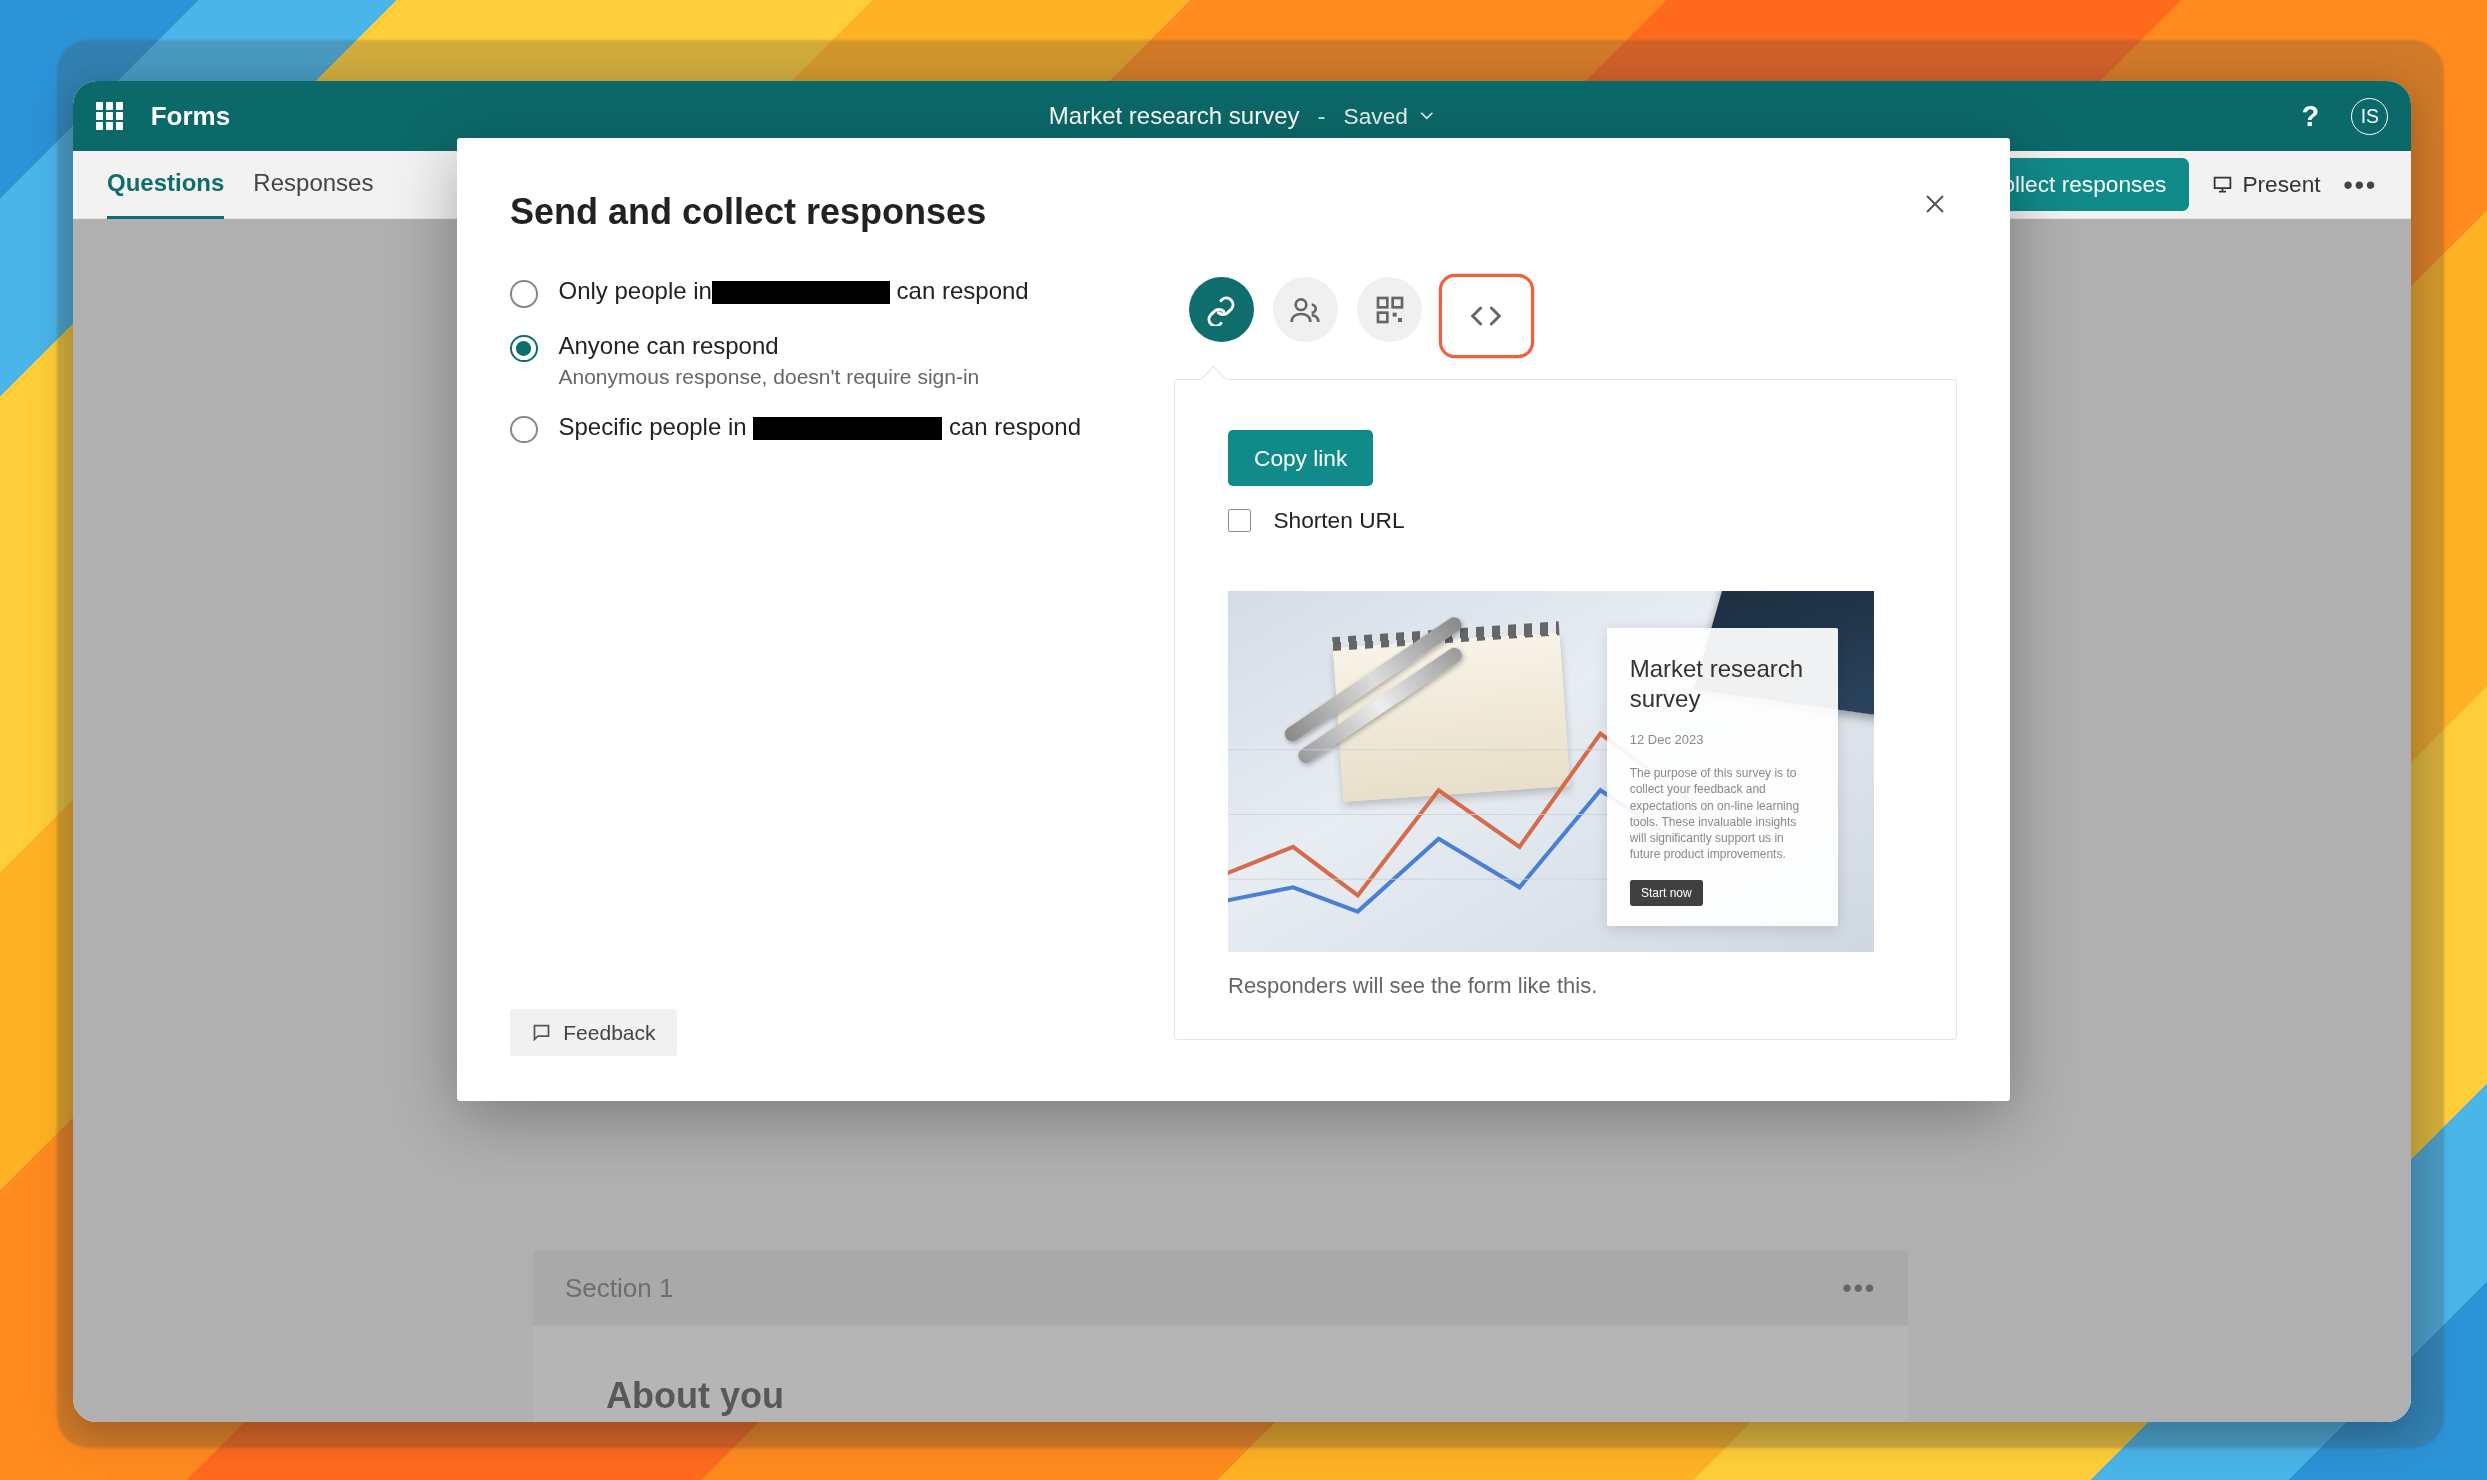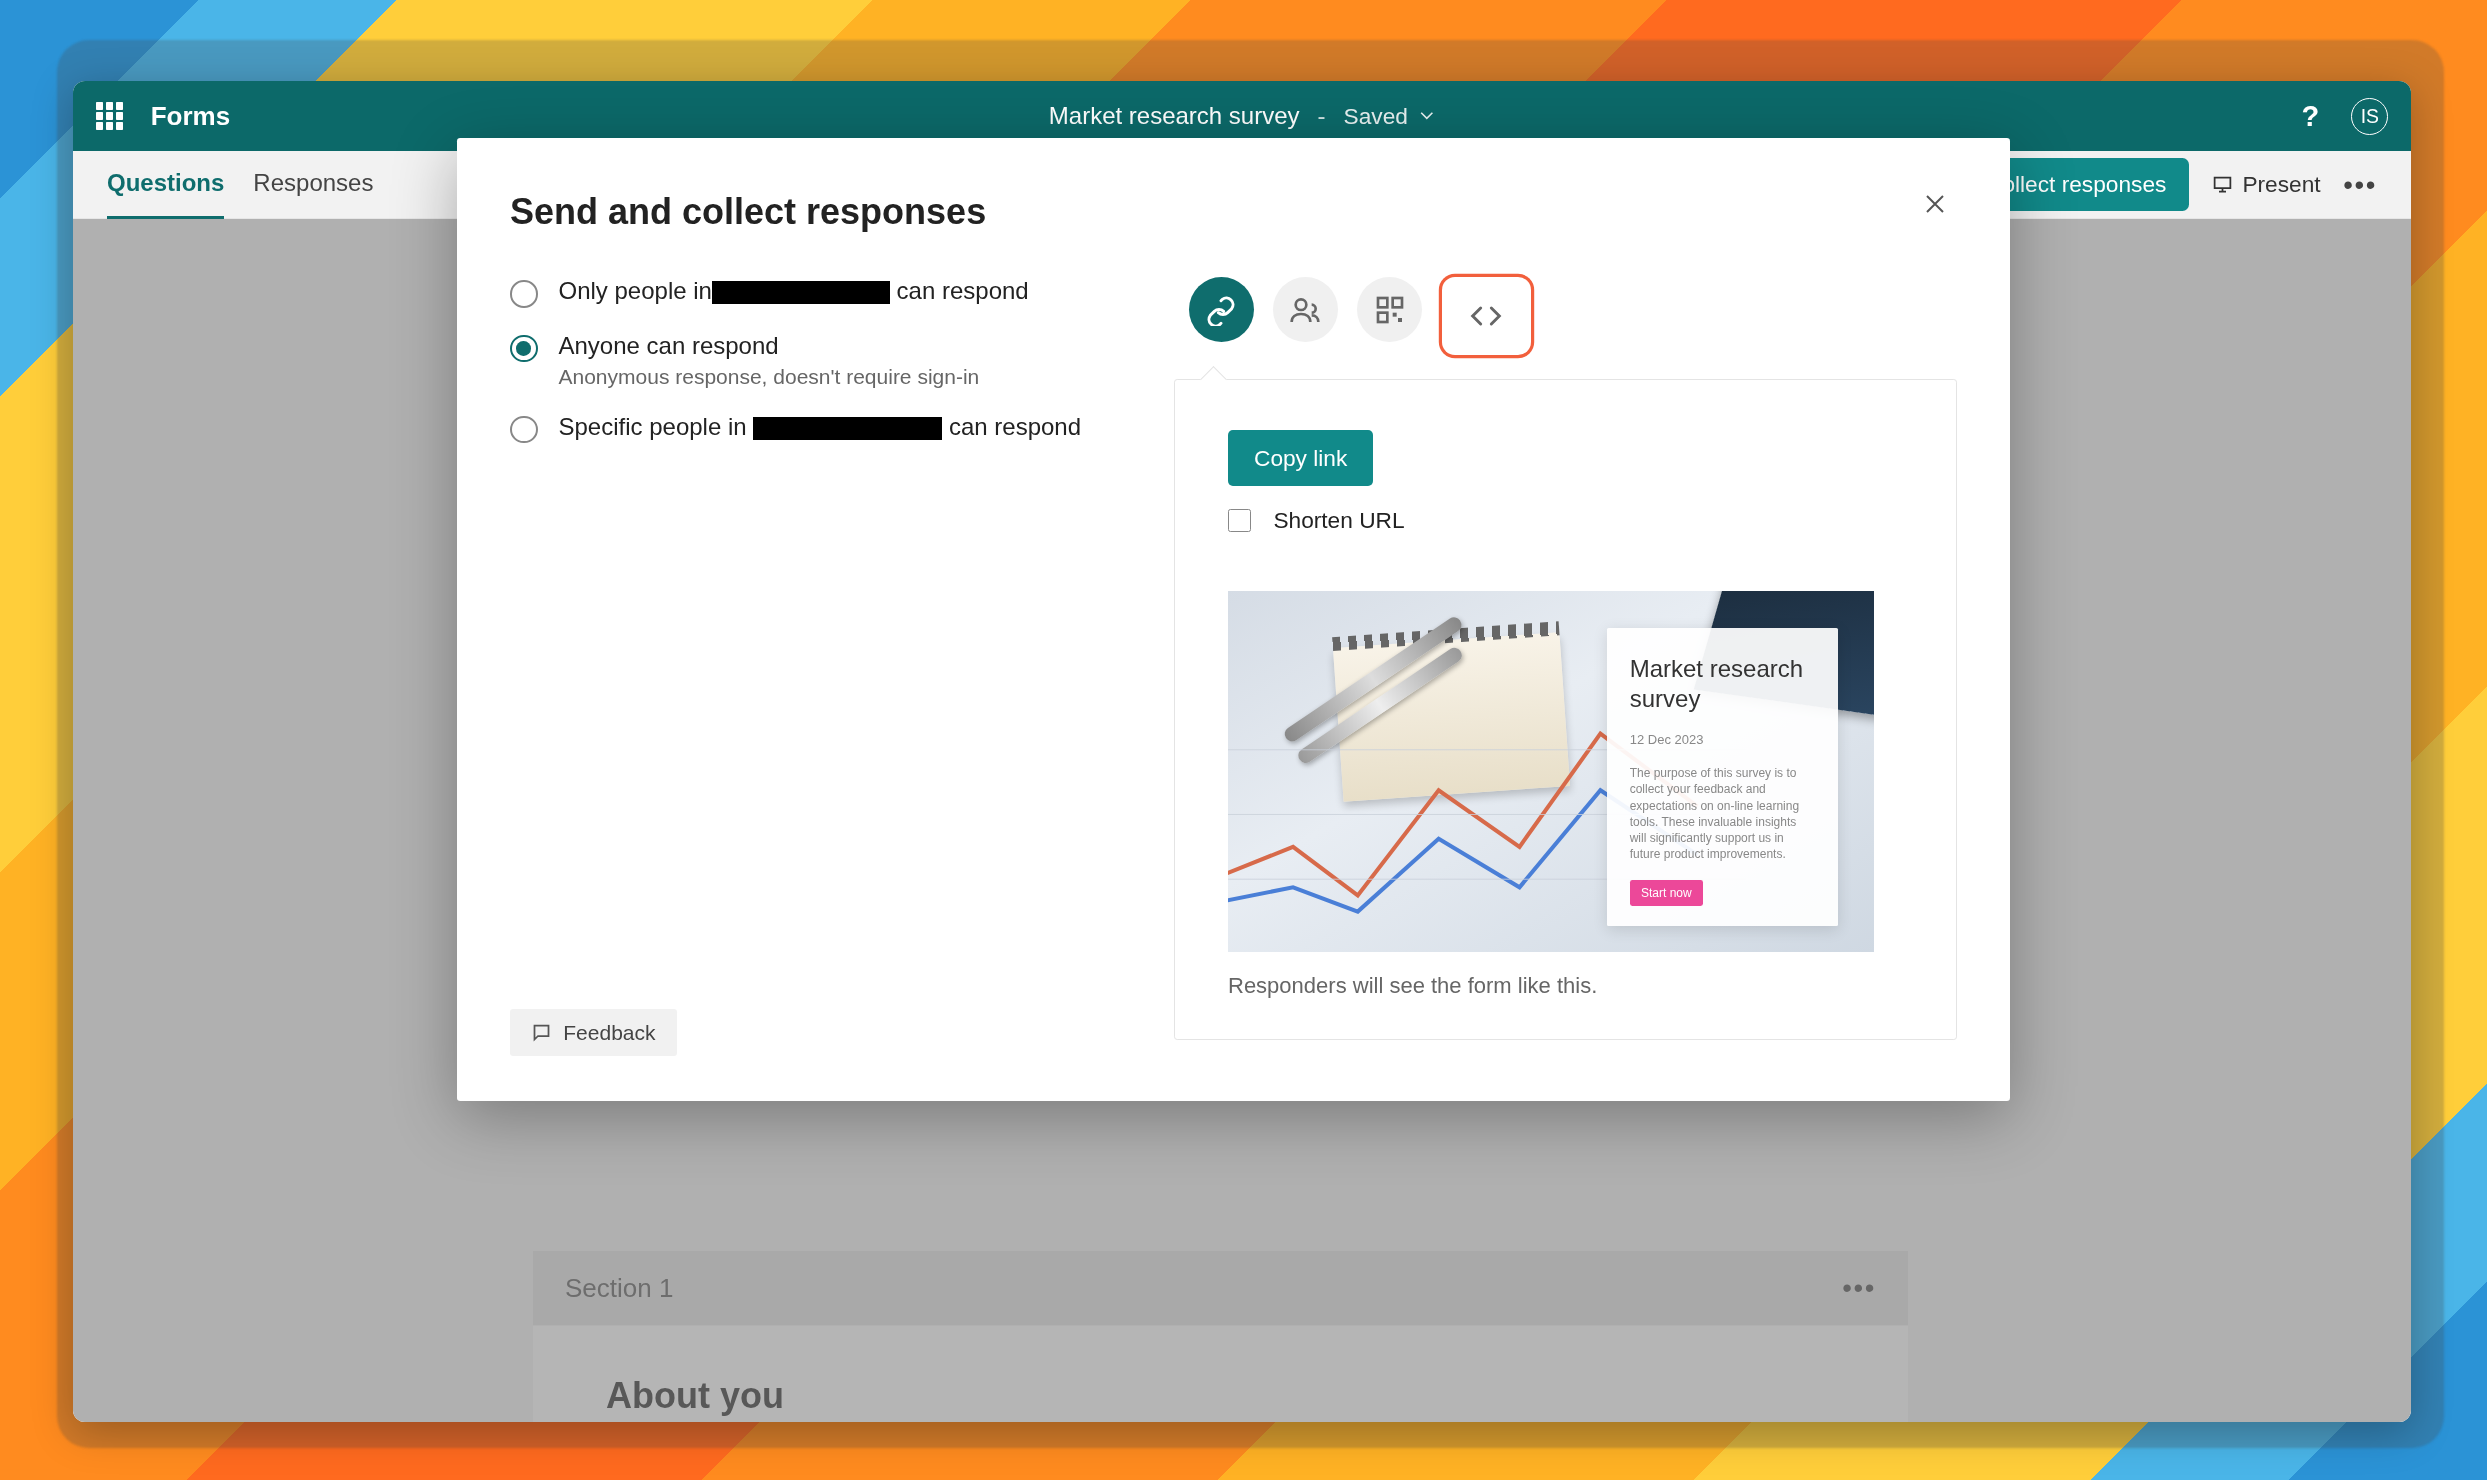--- a/index.html
+++ b/index.html
@@ -42,21 +42,21 @@
     width: 2387px; height: 1408px;
     background: rgba(70,70,70,.25);
     border-radius: 32px;
     filter: blur(0.8px);
   }
   .window {
     position: absolute;
     left: 73px; top: 81px;
     width: 2338px; height: 1341px;
     background: #fff;
-    border-radius: 12px;
+    border-radius: 24px;
     overflow: hidden;
     box-shadow: 0 9.7px 40px rgba(0,0,0,.25);
   }
   
   .app-header {
     height: 70px;
     background: var(--teal-header);
     display: flex;
     align-items: center;
     color: #fff;
@@ -244,21 +244,21 @@
     width:231px; height:298px;
     background:rgba(255,255,255,.93);
     padding:26px 22.7px;
     box-shadow:0 3.2px 14.6px rgba(0,0,0,.12);
     border-radius:1.6px;
   }
   .preview-card h3{margin:0;font-size:24px;font-weight:500;color:#333;line-height:1.25;}
   .preview-card .date{font-size:13px;color:#888;margin-top:18px;}
   .preview-card .desc{font-size:12px;color:#888;line-height:1.35;margin-top:18px;}
   .preview-card .start{
-    display:inline-block;margin-top:18px;background:#ec4899;color:#fff;
+    display:inline-block;margin-top:18px;background:#404040;color:#fff;
     font-size:12px;padding:5.7px 11.3px;border-radius:2.4px;
   }
   .preview-caption{font-size:22px;color:#666;margin-top:21px;}
   .feedback-btn{
     position:absolute;left:53px;bottom:45px;
     display:flex;align-items:center;gap:11.3px;
     background:#f1f1f1;border:none;padding:11.3px 21px;
     font-size:21px;color:#444;cursor:pointer;border-radius:3.2px;
   }
   .chev{display:inline-block;transform:rotate(0); }

